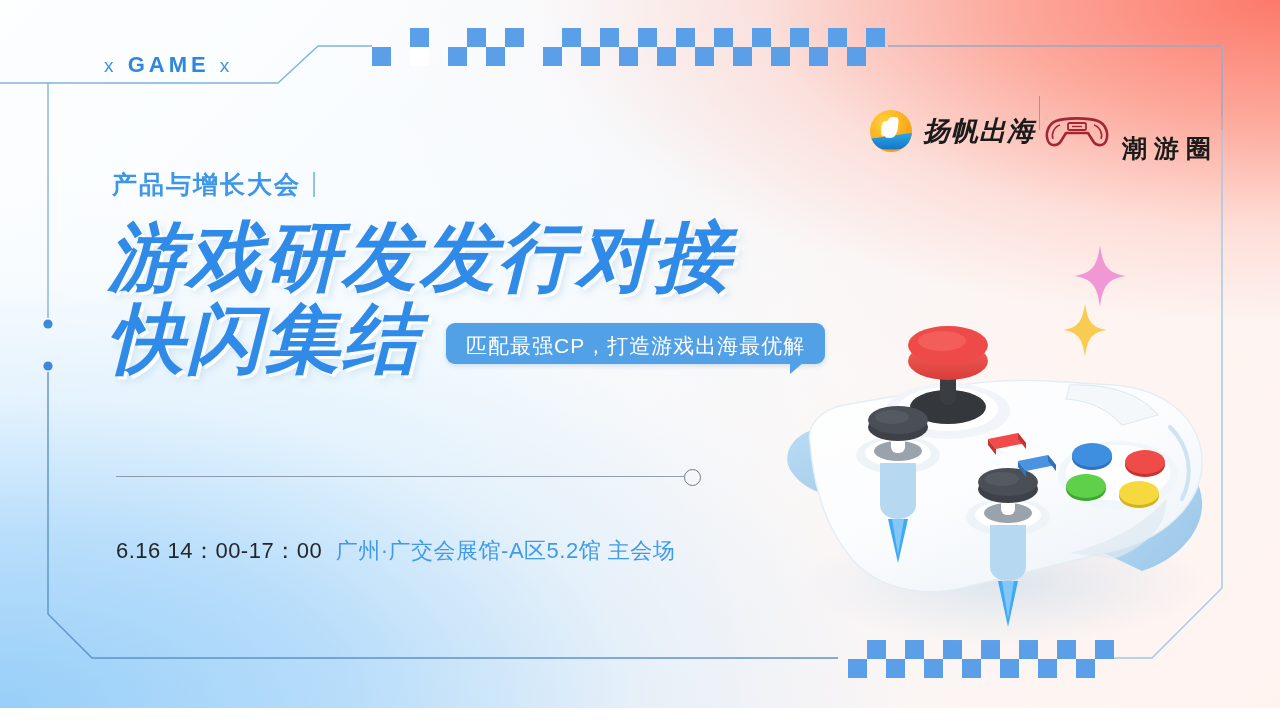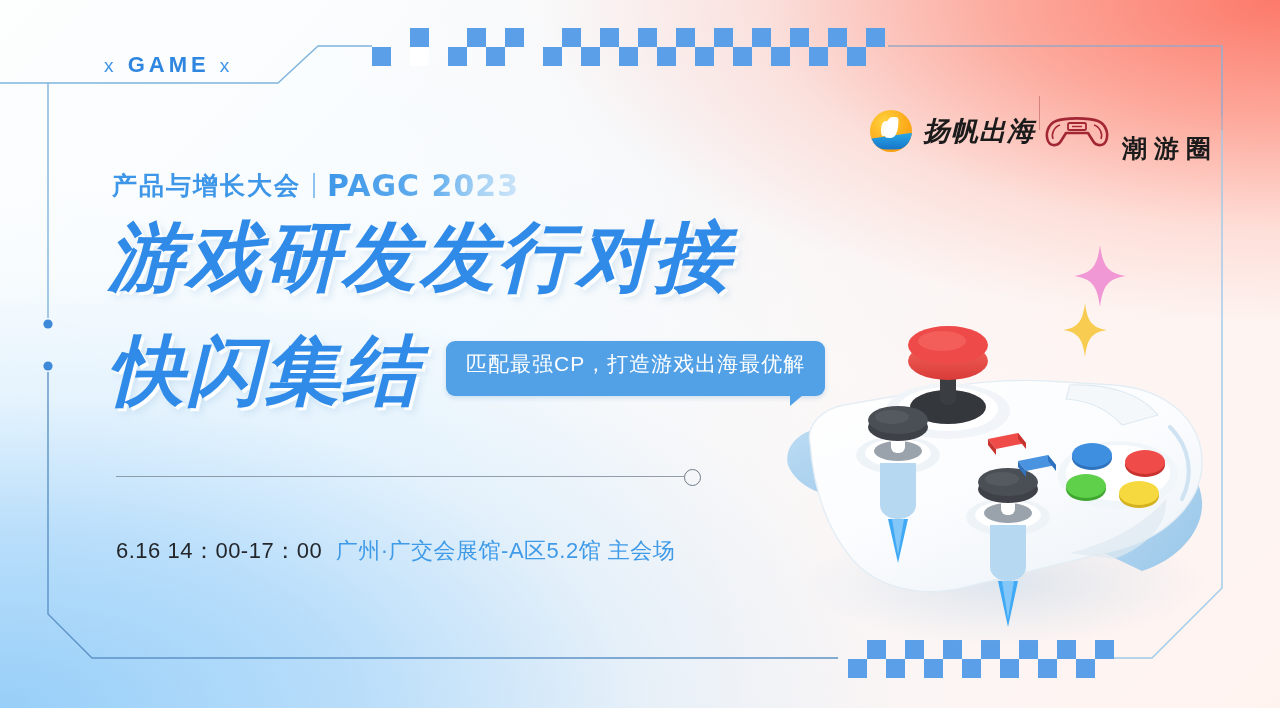--- a/index.html
+++ b/index.html
@@ -72,28 +72,28 @@
   }
 
   
   .headline{position:absolute;left:108px;top:216px;}
   .hl-line{
     font-size:76px;font-weight:700;line-height:1.08;
     color:#2f8ae8;font-style:italic;letter-spacing:2px;
     text-shadow:3px 3px 0 rgba(255,255,255,.95), 5px 5px 7px rgba(120,170,215,.25);
     white-space:nowrap;
   }
-  .hl-row2{display:flex;align-items:flex-end;gap:26px;margin-top:32px;}
+  .hl-row2{display:flex;align-items:flex-end;gap:26px;}
 
   
   .tagline{
     position:relative;
     background:#52a0e6;color:#ffffff;
     font-size:21px;font-weight:500;letter-spacing:1px;
-    padding:9px 20px 18px 20px;border-radius:9px;
+    padding:9px 20px 4px 20px;border-radius:9px;
     margin-bottom:16px;white-space:nowrap;
     box-shadow:0 2px 5px rgba(70,130,190,.22);
   }
   .tagline::after{
     content:"";position:absolute;right:22px;bottom:-10px;
     border-left:13px solid #52a0e6;border-bottom:11px solid transparent;
   }
 
   
   .rule{position:absolute;left:116px;top:476px;width:568px;height:1px;background:#7d8896;opacity:.8;}
@@ -211,21 +211,20 @@
           <path d="M28 14.5 h10" stroke="#a32634" stroke-width="1.4"></path>
         </svg>
       </span>
       <span class="txt">潮游圈</span>
     </div>
   </div>
 
   <div class="conf">
     <span class="cn">产品与增长大会</span>
     <span class="bar"></span>
-    <span class="en">PAGC 2023</span>
   </div>
 
   <div class="headline">
     <div class="hl-line">游戏研发发行对接</div>
     <div class="hl-row2">
       <div class="hl-line">快闪集结</div>
       <div class="tagline">匹配最强CP，打造游戏出海最优解</div>
     </div>
   </div>
 

